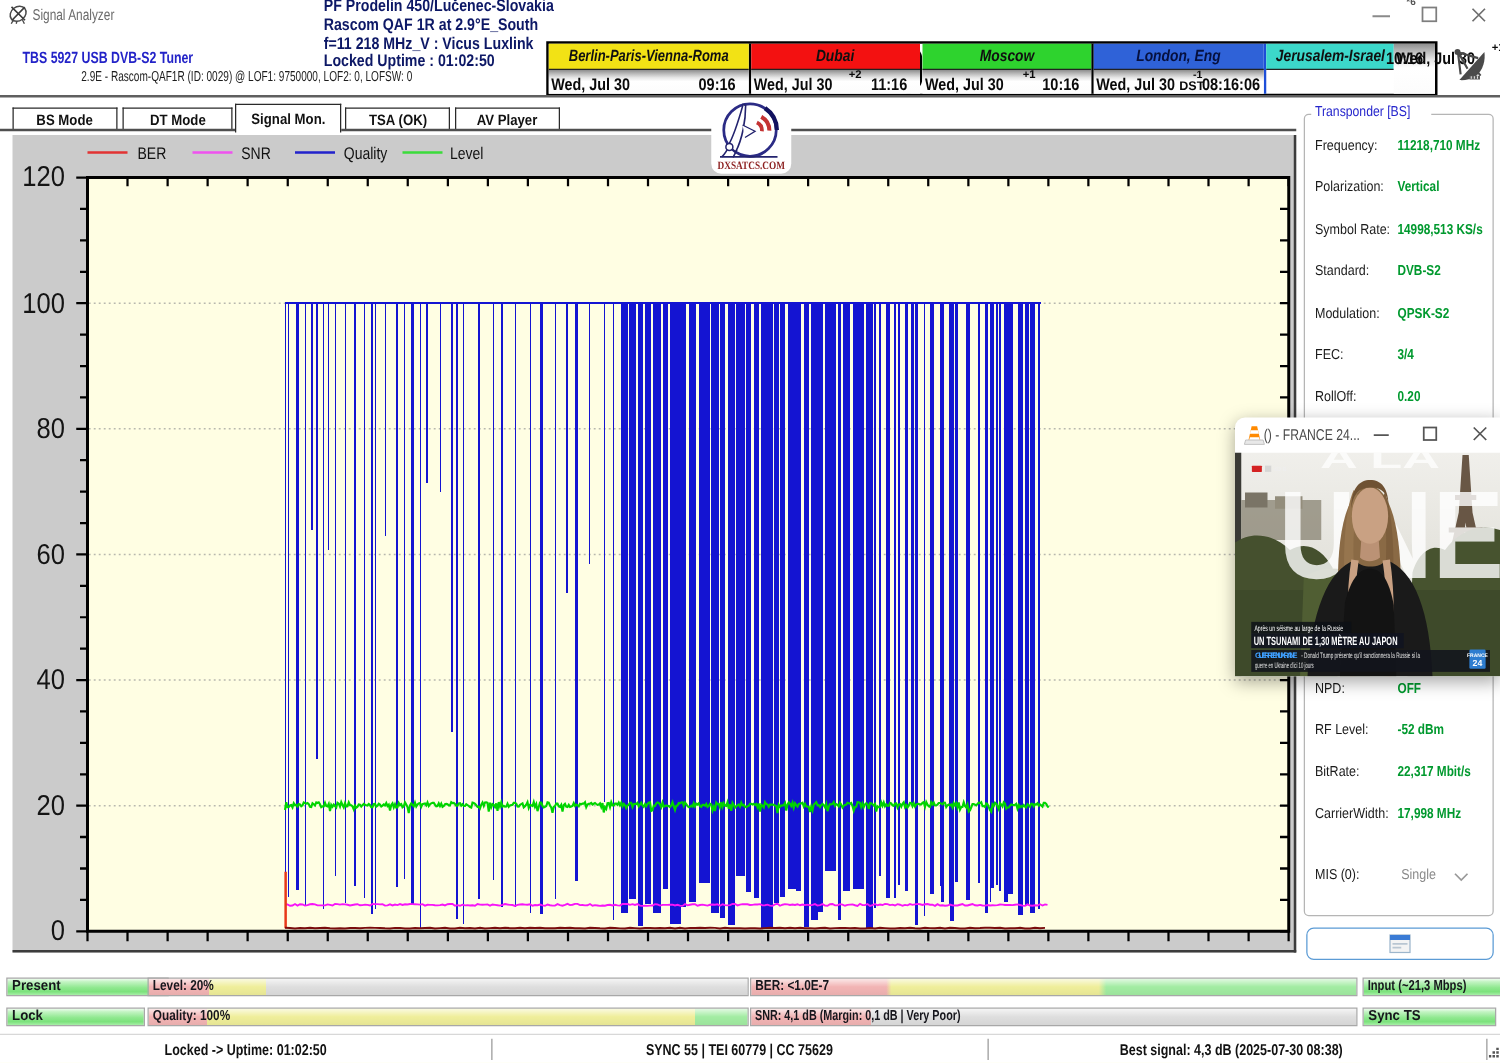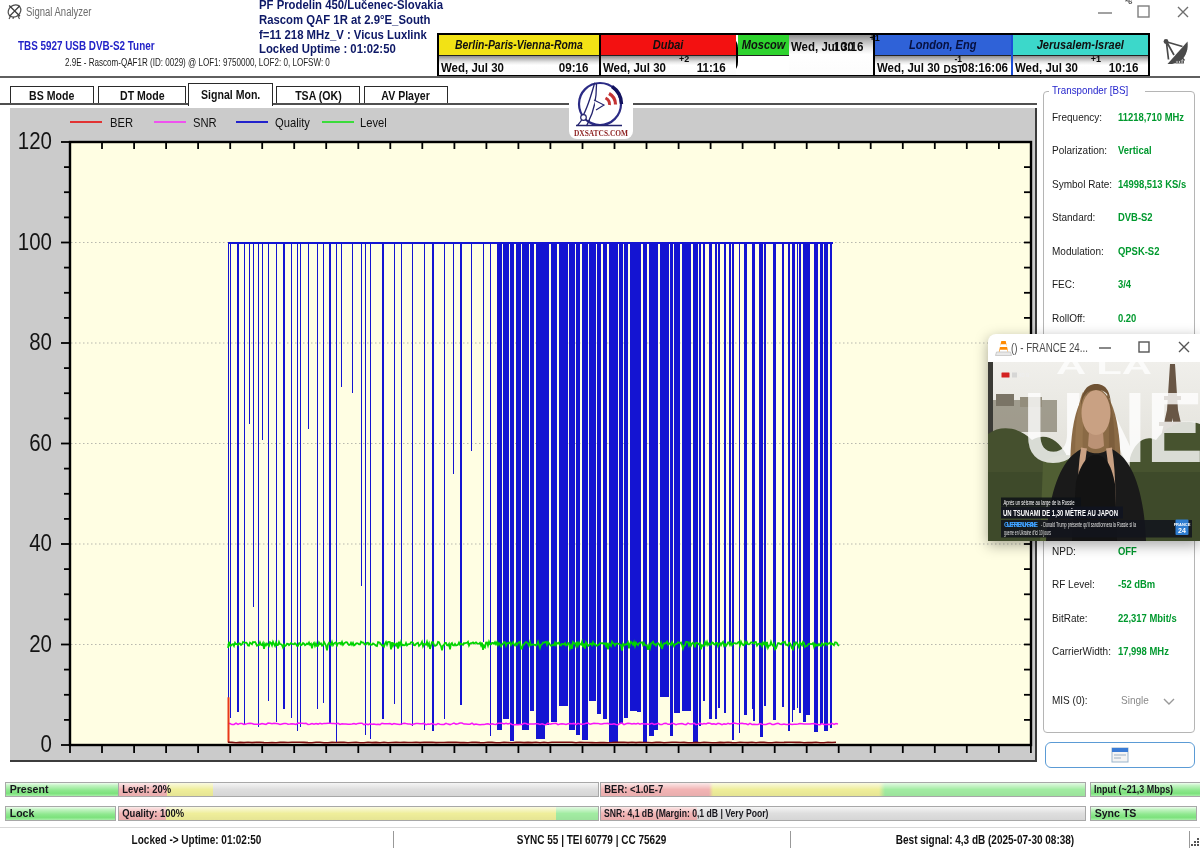--- a/index.html
+++ b/index.html
@@ -54,38 +54,38 @@
       </div>
   </div>
   <div style="flex:1;border-right:2px solid #000;display:flex;flex-direction:column;border-radius:13px;">
     <div class="clkhead" style="background:#f31111;"><span>Dubai</span></div>
     <div class="clkdate">
         <b>Wed, Jul 30</b>
         <span style="position:absolute;left:78px;top:-2px;font-size:9px;">+2</span>
         <i>11:16</i>
       </div>
   </div>
-  <div style="flex:1;border-right:2px solid #000;display:flex;">
+  <div style="flex:1;border-right:2px solid #000;display:flex;flex-direction:column;">
     <div class="clkhead" style="background:#2ed32e;"><span>Moscow</span></div>
     <div class="clkdate">
         <b>Wed, Jul 30</b>
         <span style="position:absolute;left:80px;top:-2px;font-size:9px;">+1</span>
         <i>10:16</i>
       </div>
   </div>
   <div style="flex:1;border-right:2px solid #1d4ed8;display:flex;flex-direction:column;">
     <div class="clkhead" style="background:#2f62d8;color:#06103f;"><span>London, Eng</span></div>
     <div class="clkdate">
         <b>Wed, Jul 30</b>
         <span style="position:absolute;left:68px;top:8px;font-size:10px;">DST</span>
         <span style="position:absolute;left:79px;top:-2px;font-size:8.5px;">-1</span>
         <i style="right:3px;">08:16:06</i>
       </div>
   </div>
-  <div style="flex:1;display:flex;flex-direction:column;">
+  <div style="flex:1;display:flex;">
     <div class="clkhead" style="background:#3cd8ca;"><span>Jerusalem-Israel</span></div>
     <div class="clkdate">
         <b>Wed, Jul 30</b>
         <span style="position:absolute;left:78px;top:-2px;font-size:9px;">+1</span>
         <i>10:16</i>
       </div>
   </div>
 </div>
 
 <svg class="abs" style="left:1155px;top:33px" width="45" height="42" viewBox="0 0 45 42">

